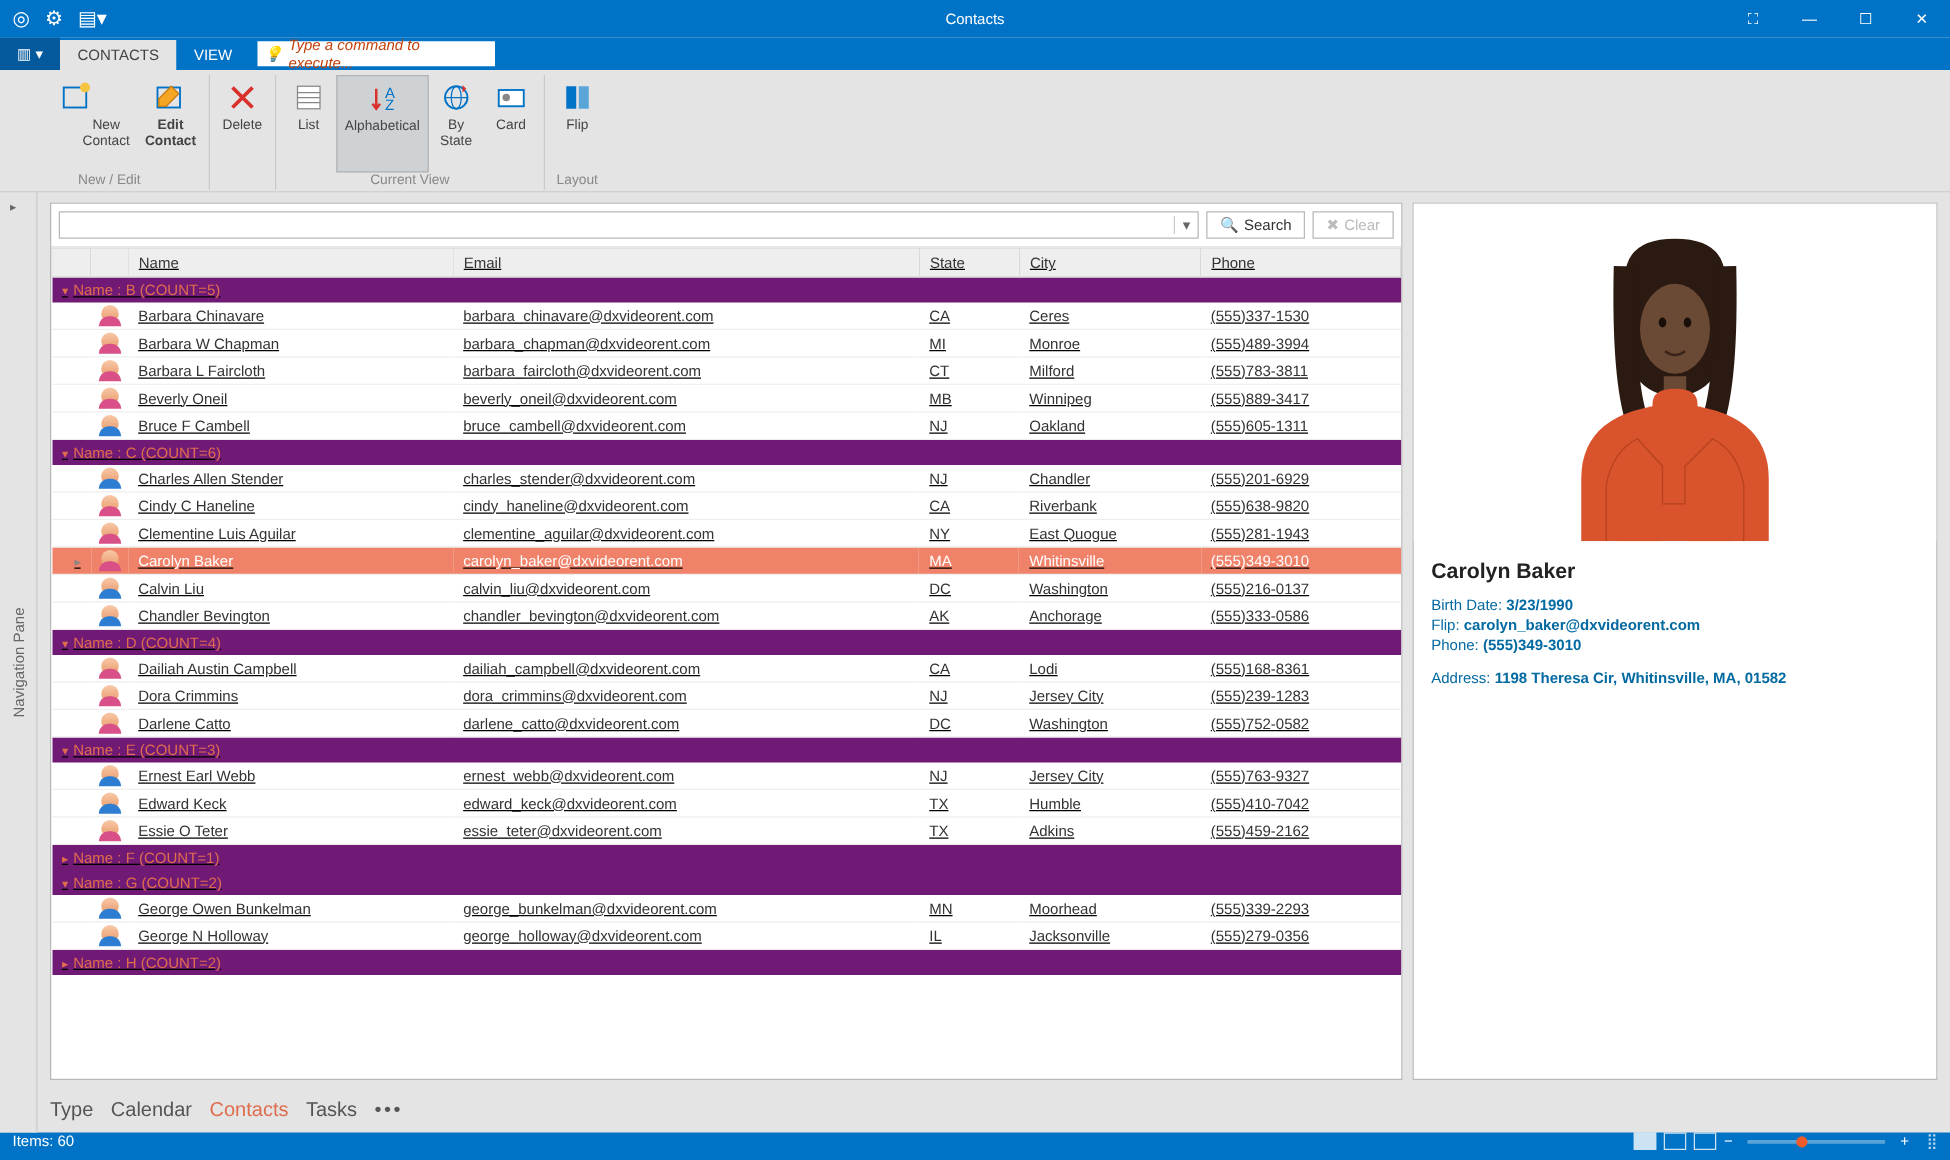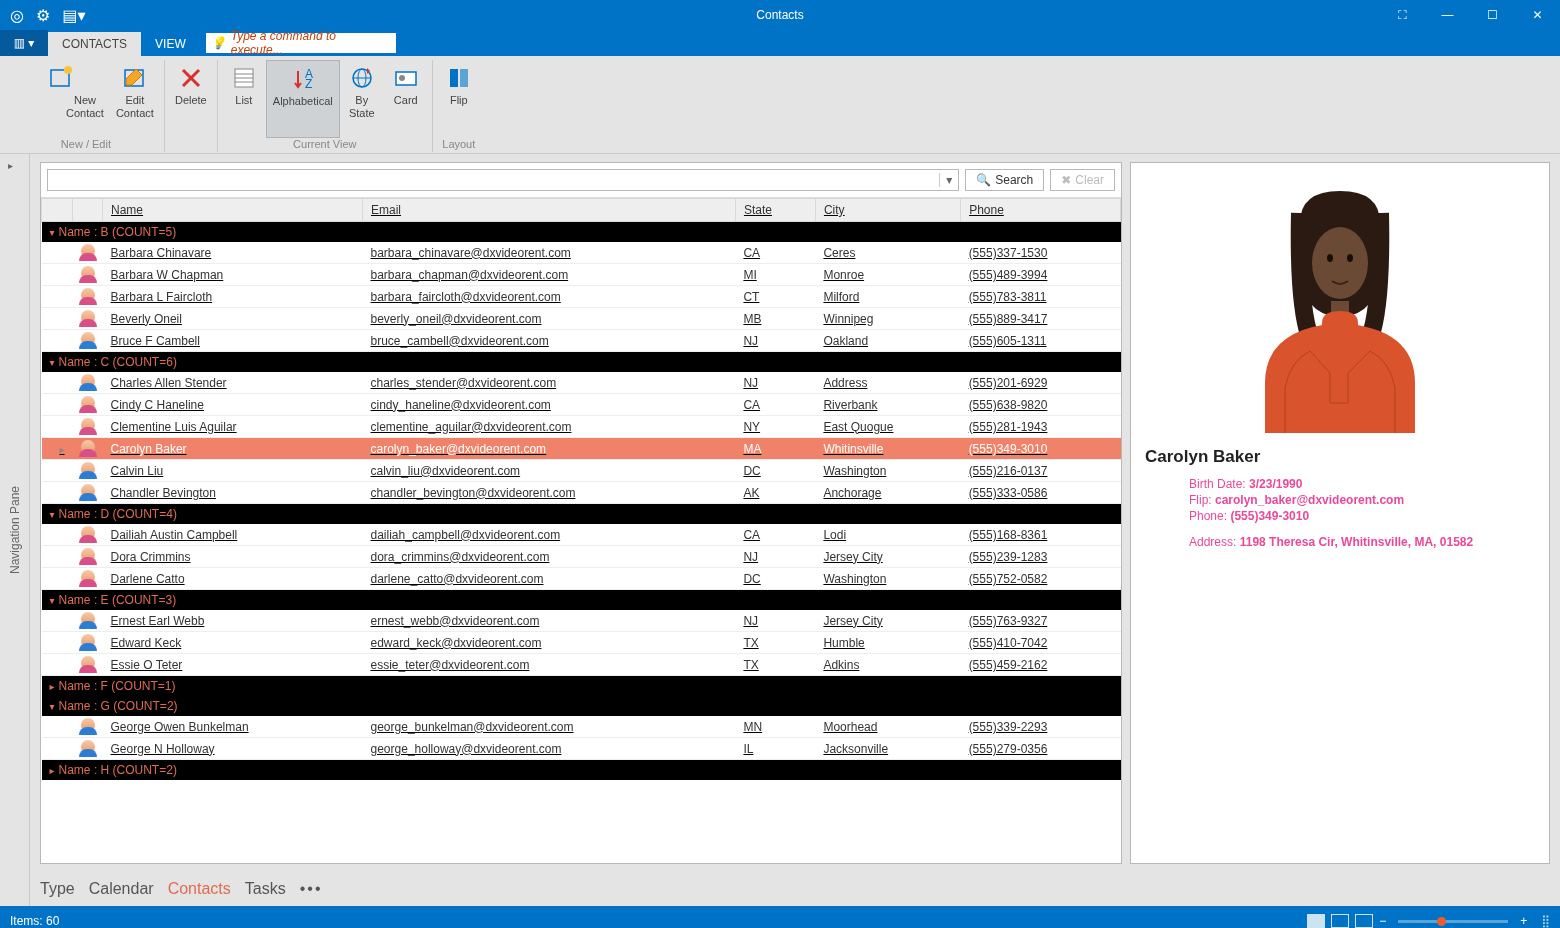--- a/index.html
+++ b/index.html
@@ -35,45 +35,45 @@
 .search-row{display:flex;gap:6px;padding:6px;border-bottom:1px solid #ddd;align-items:center;}
 .search-input{flex:1;height:22px;border:1px solid #b8b8b8;display:flex;align-items:center;}
 .search-input .dd{margin-left:auto;padding:0 6px;color:#666;border-left:1px solid #ccc;}
 .search-btn,.clear-btn{height:22px;border:1px solid #b8b8b8;background:#fff;padding:0 10px;display:flex;align-items:center;gap:4px;cursor:pointer;color:#333;}
 .clear-btn{color:#bbb;}
 .grid{flex:1;overflow:auto;text-decoration:underline;}
 table{width:100%;border-collapse:collapse;}
 thead th{background:#eeeeee;border:1px solid #d8d8d8;text-align:left;padding:4px 8px;font-weight:normal;color:#333;position:sticky;top:0;}
 thead th:first-child{width:30px;}
 thead th:nth-child(2){width:30px;}
-tbody tr.group td{background:#000000;color:#e06c4e;padding:3px 8px;font-size:12px;}
+tbody tr.group td{background:#701a75;color:#e06c4e;padding:3px 8px;font-size:12px;}
 tbody tr.group .chev{margin-right:4px;font-size:10px;}
 tbody tr.data td{border-bottom:1px solid #eee;padding:2px 8px;color:#333;}
 tbody tr.data:nth-child(even) td{}
 tbody tr.data td:first-child{width:30px;}
 tbody tr.data td:nth-child(2){width:30px;text-align:center;}
 tbody tr.data.selected td{background:#f0826a;color:#fff;}
 tbody tr.data.selected td:first-child{}
 .row-chev{color:#888;font-size:10px;padding-left:10px;}
 .person-icon{display:inline-block;width:14px;height:14px;border-radius:50%;background:linear-gradient(#f8c9a8,#e89868);position:relative;}
 .person-icon::after{content:"";position:absolute;bottom:-3px;left:-2px;width:18px;height:8px;border-radius:8px 8px 0 0;}
 .person-icon.f::after{background:#d94f87;}
 .person-icon.m::after{background:#2d7dd2;}
 .detail-panel{width:420px;background:#fff;border:1px solid #b8b8b8;display:flex;flex-direction:column;}
 .detail-photo{height:270px;display:flex;align-items:flex-end;justify-content:center;background:#fff;}
 .detail-photo svg{height:260px;}
 .detail-body{padding:14px;}
 .detail-body h2{font-size:17px;font-weight:bold;color:#222;margin-bottom:10px;}
-.detail-body .line{font-size:12px;color:#ec4899;margin-bottom:2px;margin-left:44px;}
+.detail-body .line{font-size:12px;color:#0369a1;margin-bottom:2px;}
 .detail-body .line b{font-weight:bold;}
 .nav-footer{height:34px;display:flex;align-items:center;padding:0 10px;gap:14px;}
 .nav-footer span{font-size:16px;color:#555;cursor:pointer;}
 .nav-footer span.active{color:#e06c4e;}
 .nav-footer .dots{letter-spacing:2px;}
-.status-bar{height:22px;background:#0173c7;color:#fff;display:flex;align-items:flex-end;padding:0 10px;}
+.status-bar{height:22px;background:#0173c7;color:#fff;display:flex;align-items:flex-start;padding:0 10px;}
 .status-bar .right{margin-left:auto;display:flex;align-items:center;gap:6px;}
 .status-bar .view-btn{width:18px;height:14px;border:1px solid #fff;opacity:.8;}
 .slider{width:110px;height:3px;background:#5aa4d8;position:relative;margin:0 6px;}
 .slider .thumb{width:9px;height:9px;background:#ef5b2b;border-radius:50%;position:absolute;top:-3px;left:35%;}
 .ic{font-size:16px;}
 </style>
 </head>
 <body>
 
 <div class="title-bar">
@@ -116,21 +116,21 @@
         <div class="label" style="white-space:pre;margin-left:48px;">New
 Contact</div>
       </div>
       <div class="ribbon-btn">
         <div class="icon">
             <svg width="26" height="26">
               <rect x="3" y="5" width="18" height="16" fill="none" stroke="#0173c7" stroke-width="1.5"></rect>
               <path d="M14 4 l6 6 l-10 10 l-6 0 l0 -6 z" fill="#f5a623" stroke="#c77b12"></path>
             </svg>
           </div>
-        <div class="label" style="white-space:pre;">Edit
+        <div class="label" style="white-space:pre;font-weight:bold;">Edit
 Contact</div>
       </div>
     </div>
     <div class="group-label">New / Edit</div>
   </div>
   <div class="ribbon-group">
     <div class="ribbon-btns">
       <div class="ribbon-btn">
         <div class="icon">
             <svg width="26" height="26">
@@ -290,21 +290,21 @@
                 </tr>
                 <tr class="group">
                   <td colspan="7"><span class="chev">▾</span>Name : C (COUNT=6)</td>
                 </tr>
                 <tr class="data">
                   <td></td>
                   <td><span class="person-icon m"></span></td>
                   <td>Charles Allen Stender</td>
                   <td>charles_stender@dxvideorent.com</td>
                   <td>NJ</td>
-                  <td>Address</td>
+                  <td>Chandler</td>
                   <td>(555)201-6929</td>
                 </tr>
                 <tr class="data">
                   <td></td>
                   <td><span class="person-icon f"></span></td>
                   <td>Cindy C Haneline</td>
                   <td>cindy_haneline@dxvideorent.com</td>
                   <td>CA</td>
                   <td>Riverbank</td>
                   <td>(555)638-9820</td>

